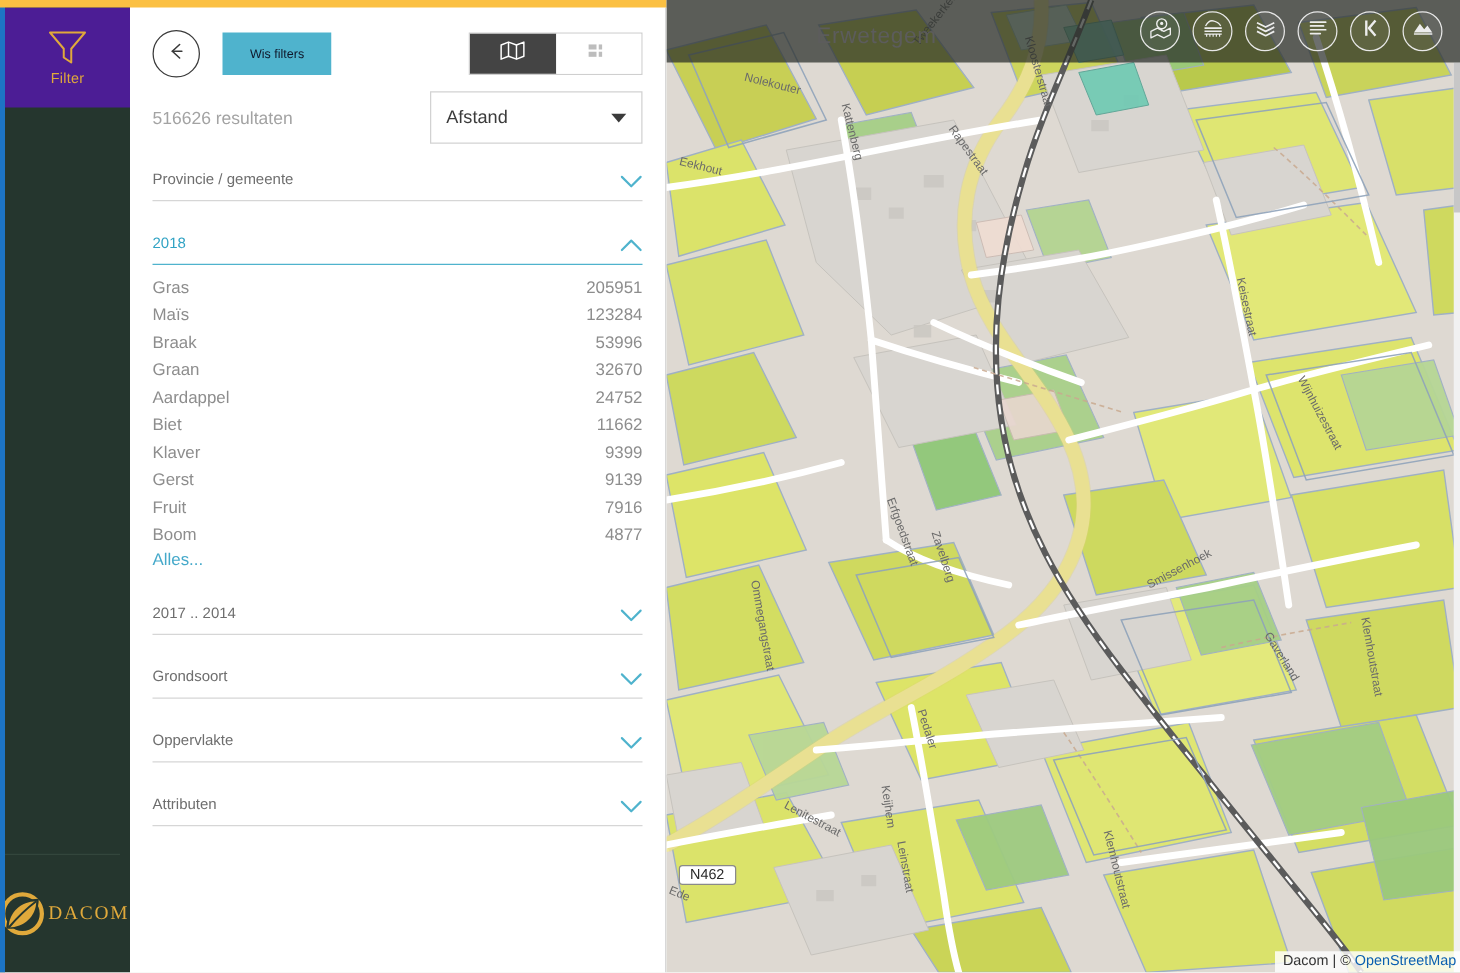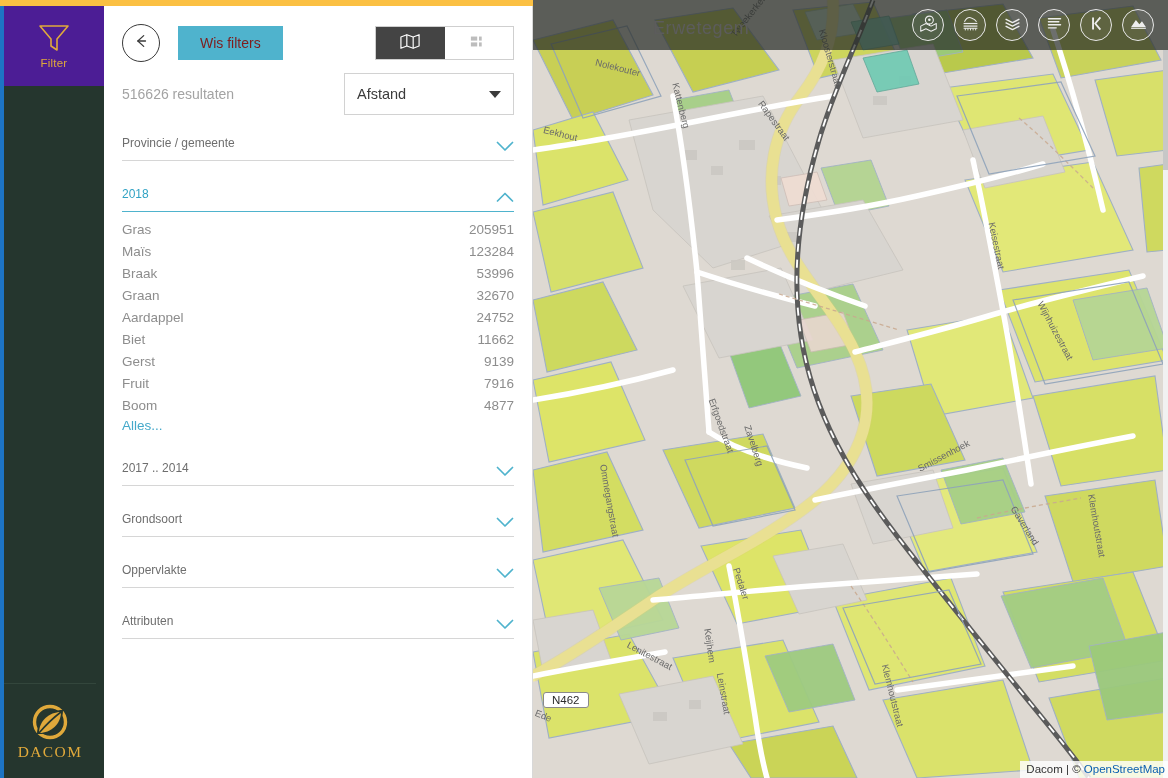--- a/index.html
+++ b/index.html
@@ -27,21 +27,21 @@
     align-items: center; justify-content: center; gap: 4px;
     cursor: pointer;
   }
   .filter-glyph { width: 34px; height: 30px; }
   #rail-filter .lbl {
     color: #e0a93b; font-size: 11.5px; letter-spacing: .2px;
   }
   #rail-logo {
     position: absolute; left: 4px; bottom: 0; width: 92px; height: 95px;
     border-top: 1px solid #33463c;
-    display: flex; flex-direction: column;
+    display: flex; 
     align-items: center; justify-content: center; gap: 0;
   }
   #rail-logo .mark { width: 42px; height: 42px; }
   #rail-logo .word {
     color: #e0a93b; font-family: "Liberation Serif", serif;
     font-size: 15.5px; letter-spacing: 1.4px;
   }
 
   
   #topstrip {
@@ -60,22 +60,22 @@
     display: flex; align-items: center; height: 62px; padding-top: 12px;
   }
   #back-btn {
     width: 38px; height: 38px; border-radius: 50%;
     border: 1px solid #3a3a3a; background: #fff;
     display: flex; align-items: center; justify-content: center;
     cursor: pointer; flex: 0 0 auto;
   }
   #clear-btn {
     margin-left: 18px; height: 34px; padding: 0 22px;
-    background: #4fb3cd; color: #7f1d1d; border: none;
-    font-size: 14px; font-family: inherit; cursor: pointer;
+    background: #4fb3cd; color: #0f172a; border: none;
+    font-size: 10px; font-family: inherit; cursor: pointer;
     white-space: nowrap;
     text-align: center;
   }
   #viewtoggle {
     margin-left: auto; display: flex; width: 139px; height: 34px;
     border: 1px solid #cfcfcf;
   }
   .vt {
     flex: 1; display: flex; align-items: center; justify-content: center;
     cursor: pointer;
@@ -283,20 +283,24 @@
         <span>Graan</span>
         <span class="val">32670</span>
       </div>
       <div class="crop-row">
         <span>Aardappel</span>
         <span class="val">24752</span>
       </div>
       <div class="crop-row">
         <span>Biet</span>
         <span class="val">11662</span>
+      </div>
+      <div class="crop-row">
+        <span>Klaver</span>
+        <span class="val">9399</span>
       </div>
       <div class="crop-row">
         <span>Gerst</span>
         <span class="val">9139</span>
       </div>
       <div class="crop-row">
         <span>Fruit</span>
         <span class="val">7916</span>
       </div>
       <div class="crop-row">

